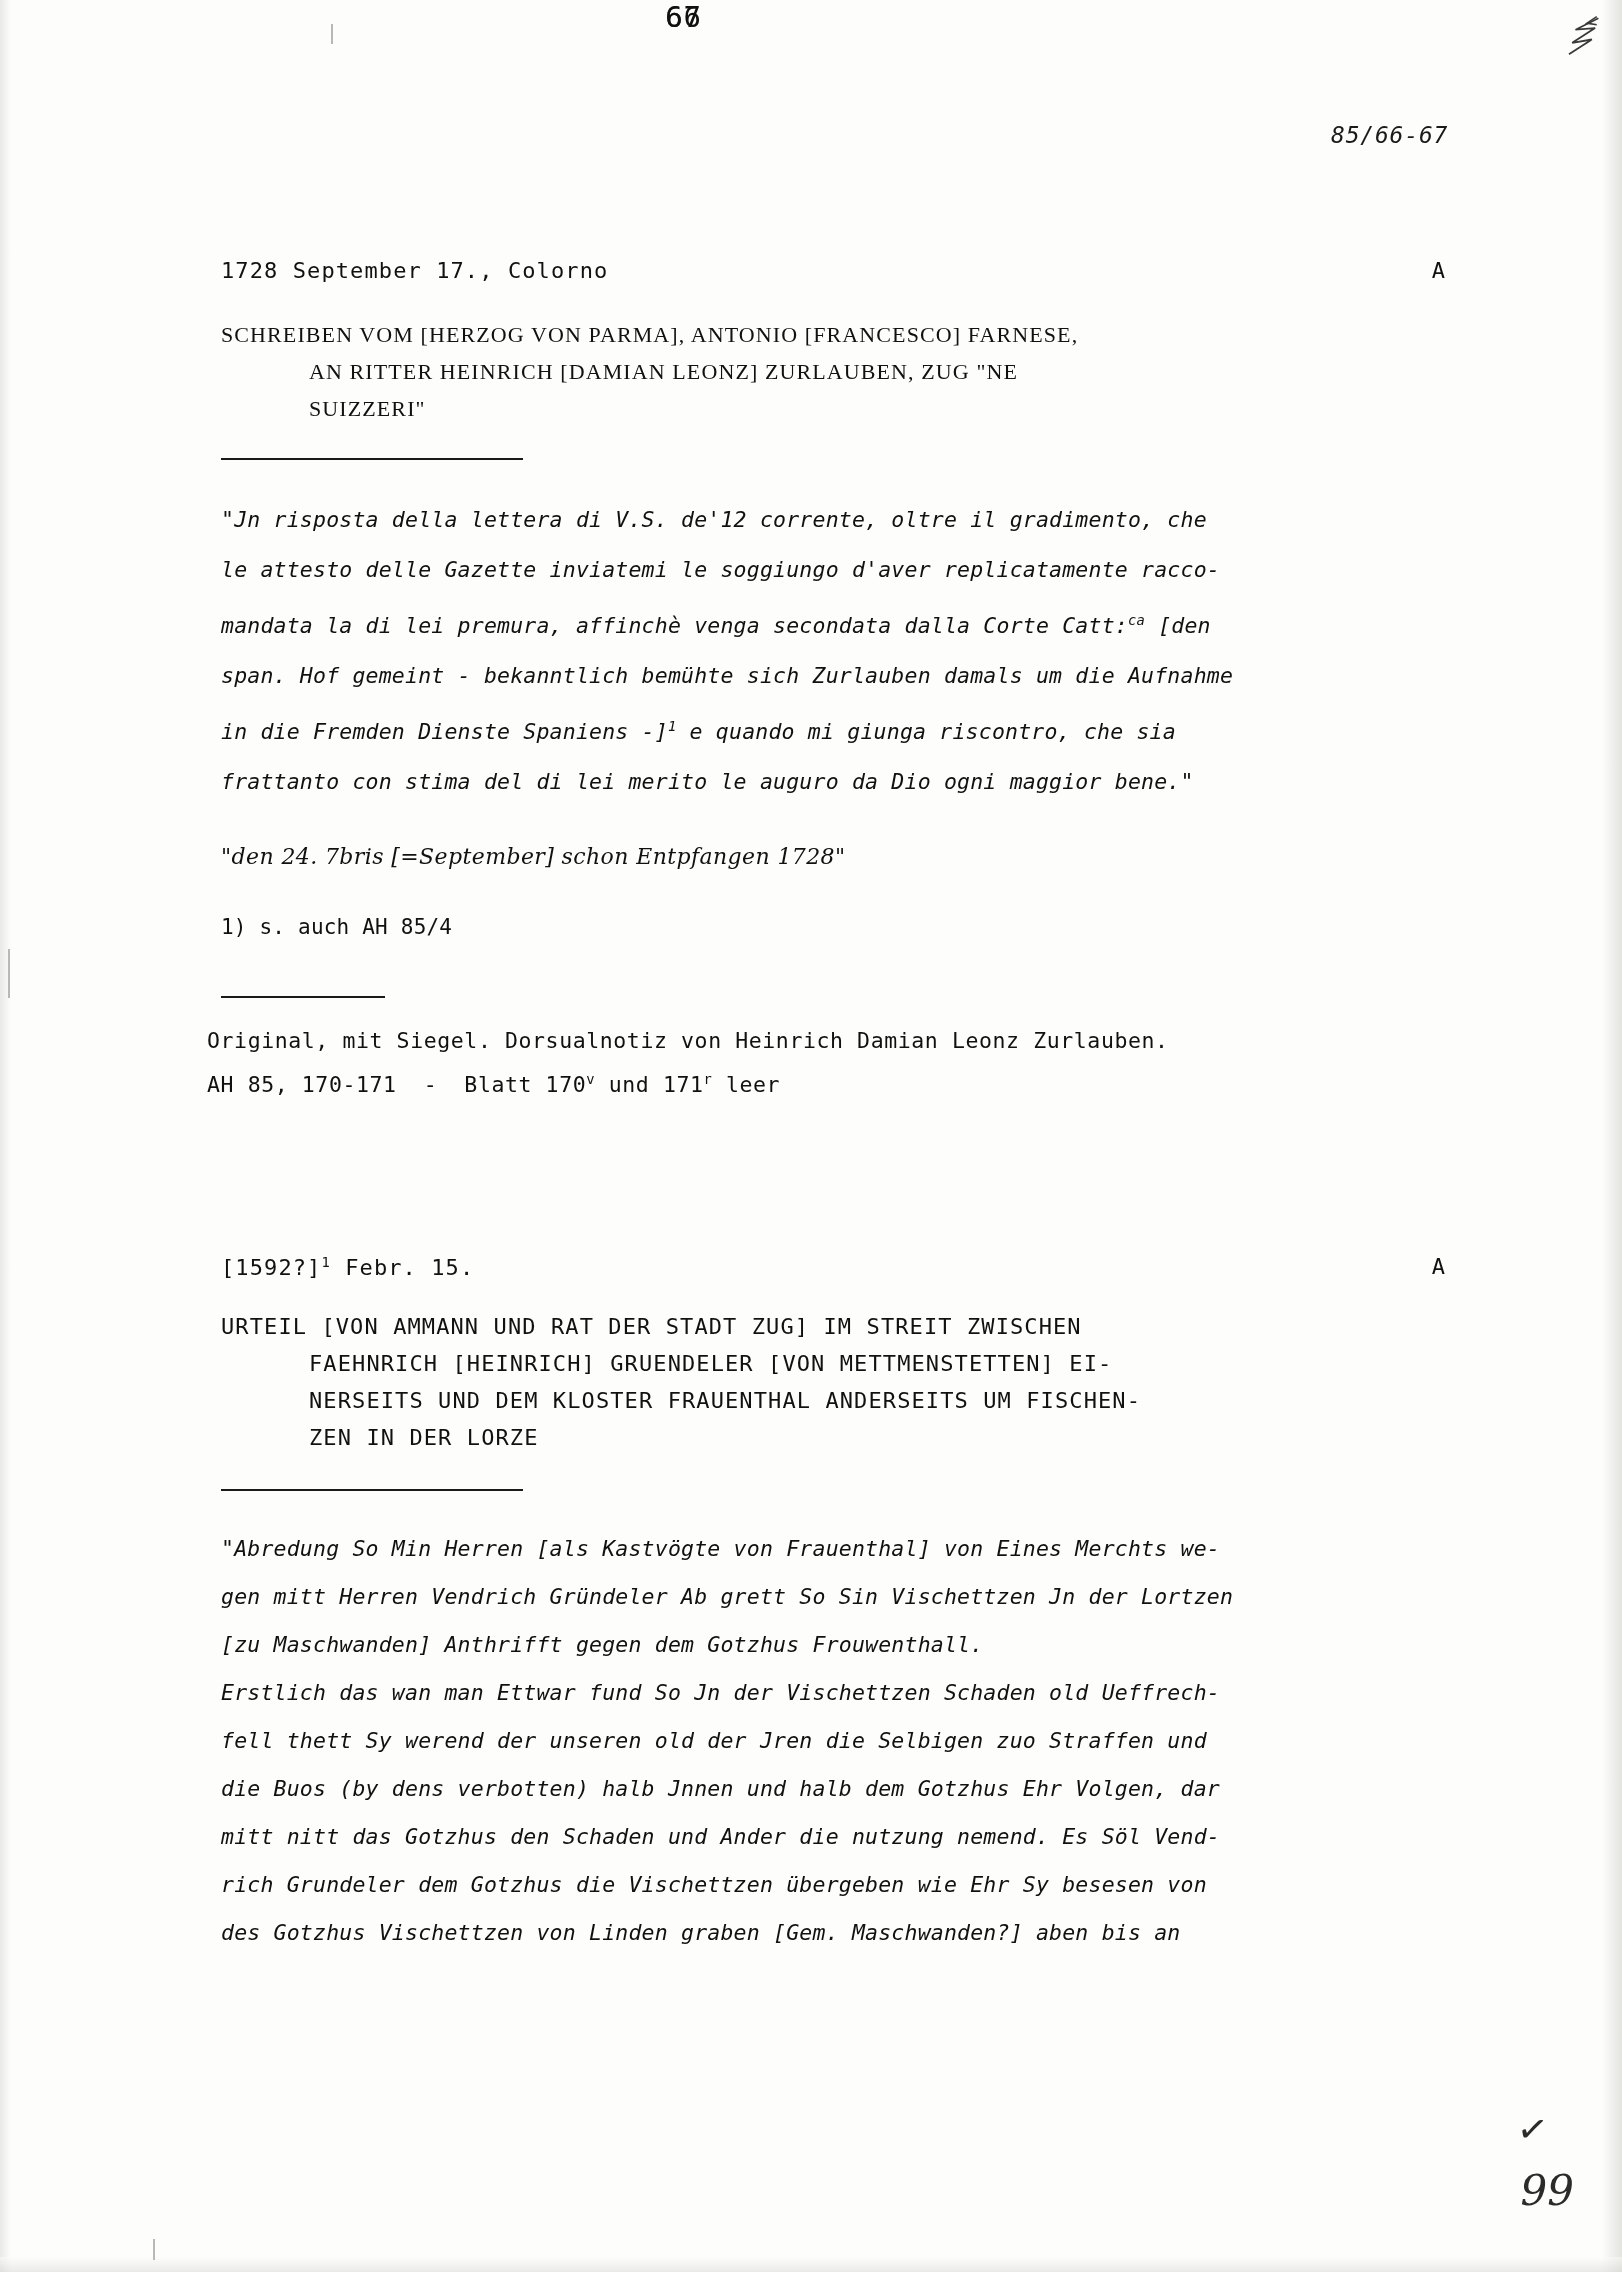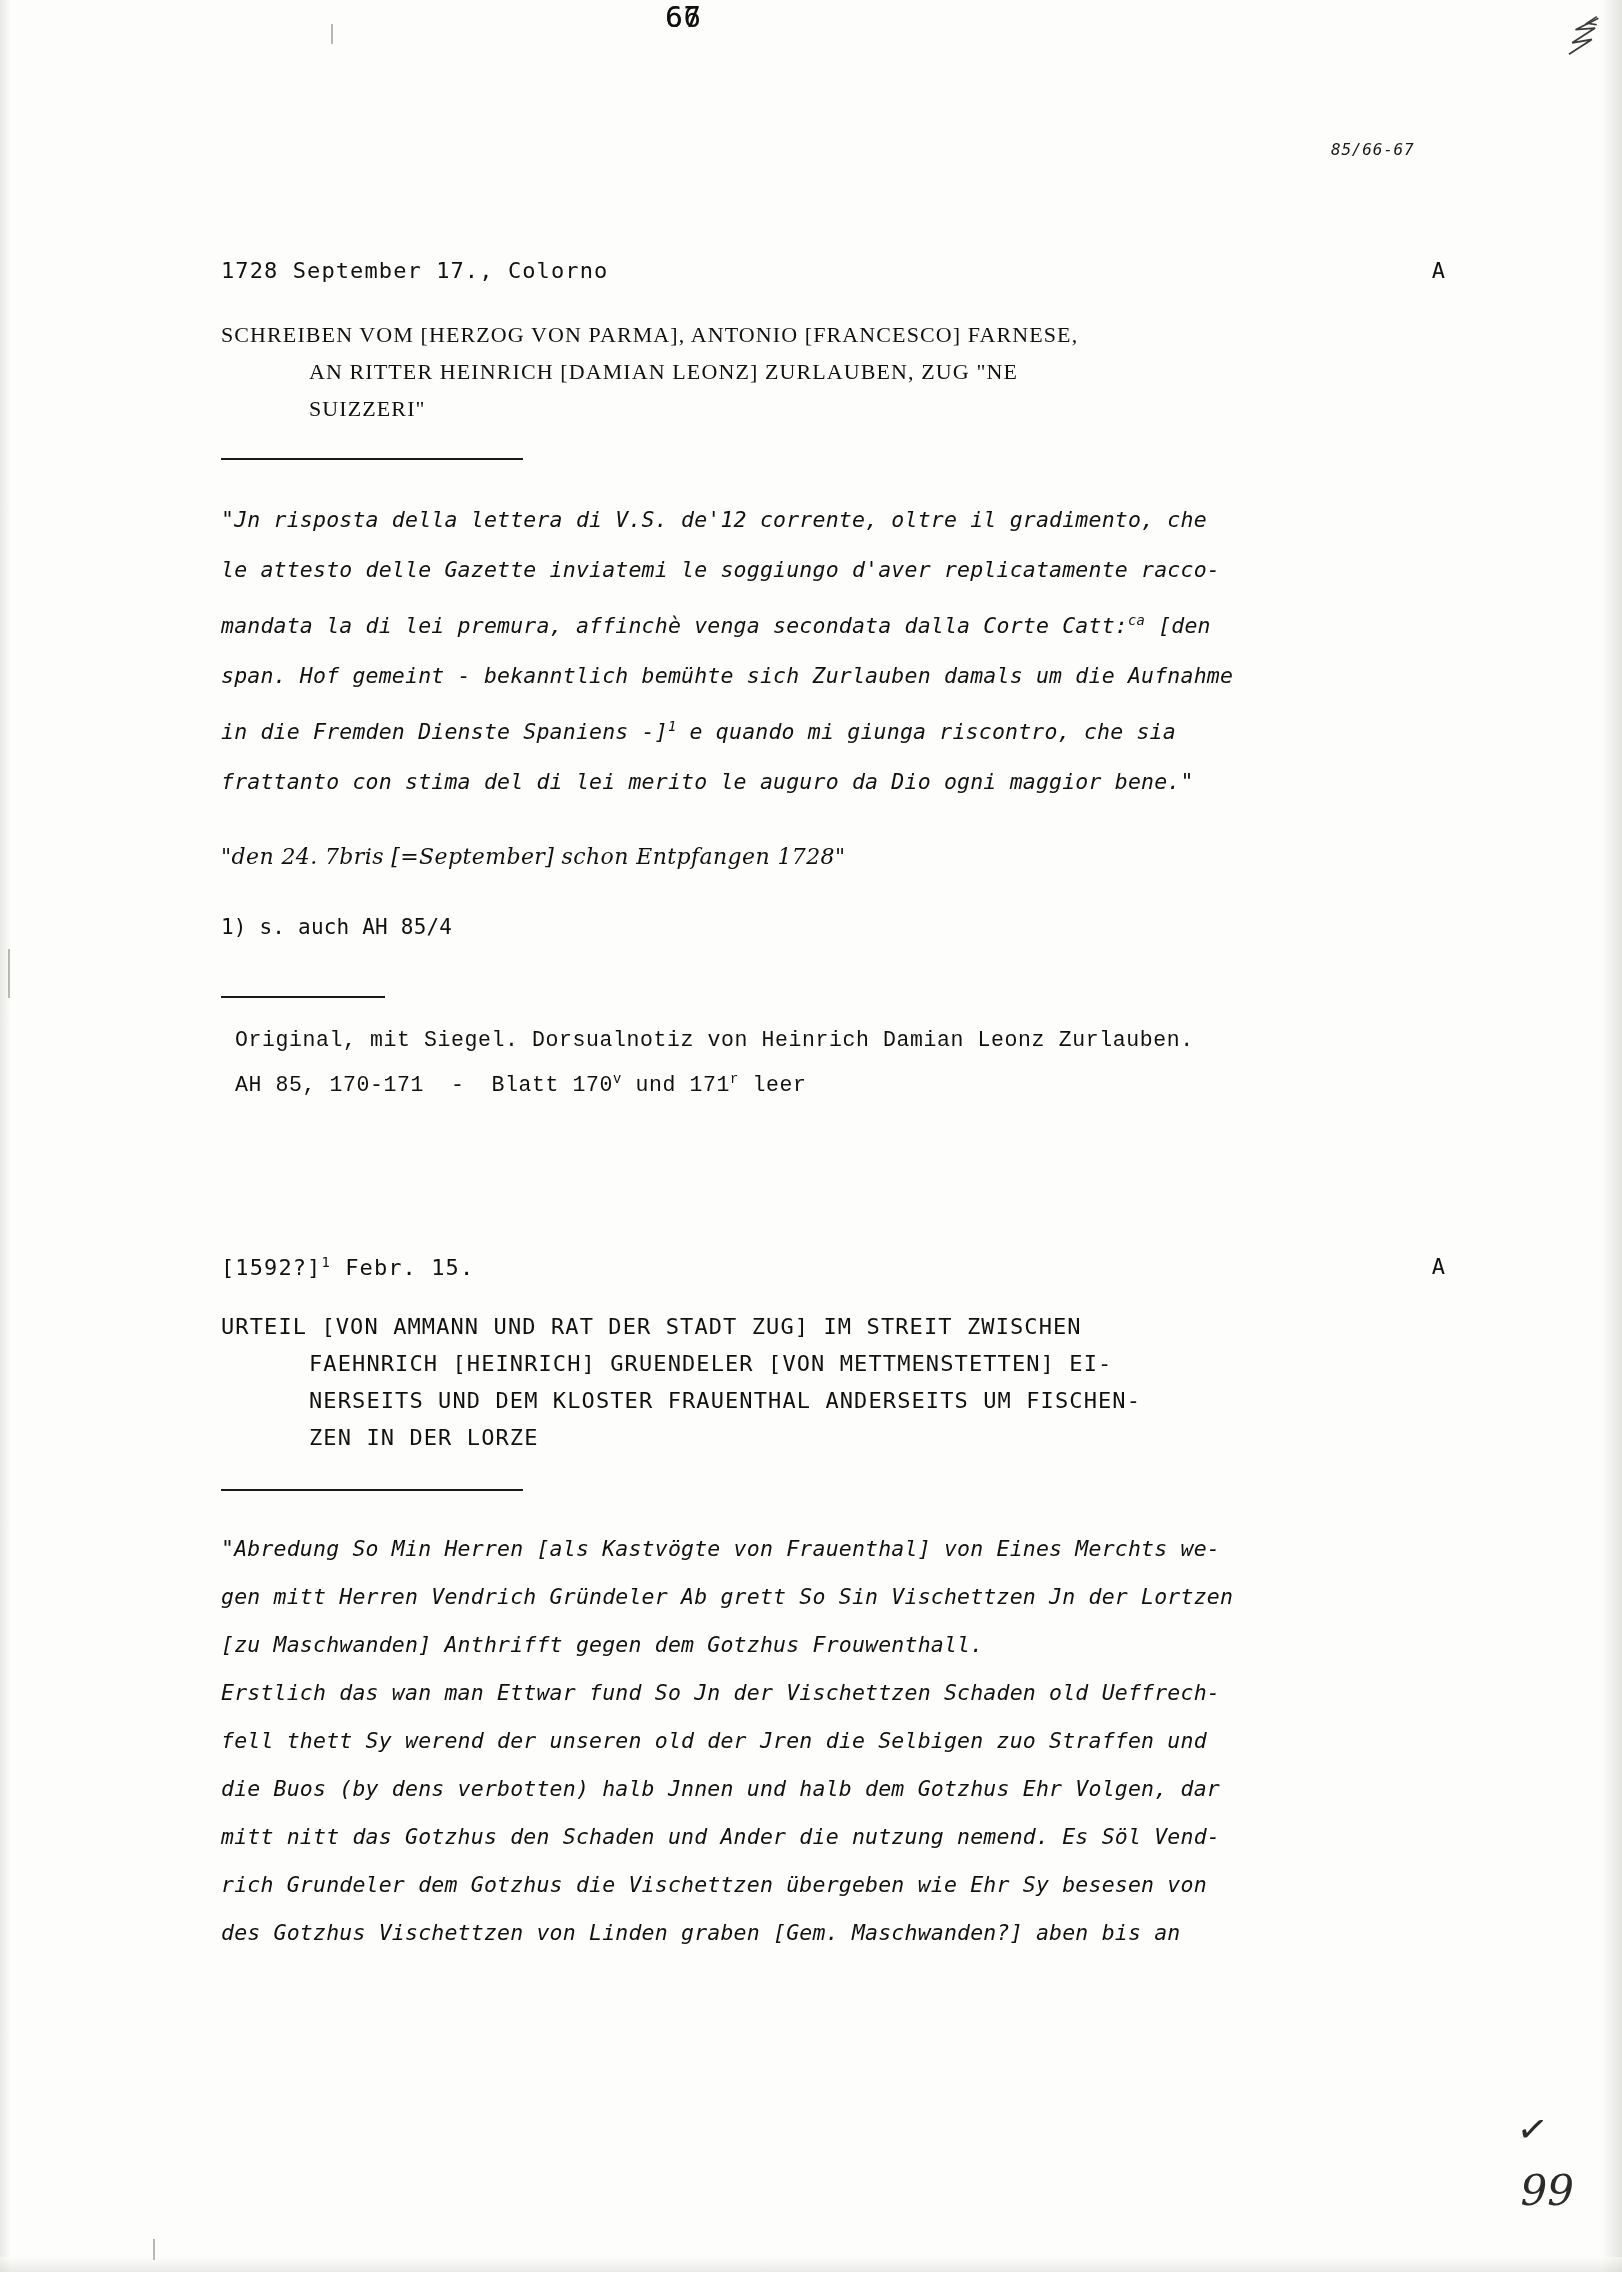--- a/index.html
+++ b/index.html
@@ -69,22 +69,22 @@
 
   
   .mono {
     font-family: "DejaVu Sans Mono", monospace;
     letter-spacing: 0.4px;
   }
 
   .folio {
     position: absolute;
     left: 1331px;
-    top: 140px;
-    font-size: 16px;
+    top: 122px;
+    font-size: 23px;
     font-style: italic;
     letter-spacing: 0.8px;
     color: #1a1a1a;
   }
 
   .docnum {
     position: absolute;
     width: 1367px;
     text-align: center;
     font-size: 29px;
@@ -153,26 +153,25 @@
 
   .footnote {
     position: absolute;
     left: 221px;
     font-size: 21px;
     letter-spacing: 0.2px;
   }
 
   .prov {
     position: absolute;
-    left: 235px;
+    left: 207px;
     width: 1233px;
     font-size: 21.5px;
     line-height: 39px;
     letter-spacing: 0.6px;
-    font-family: Liberation Mono, monospace;
   }
 
   .pencil-check {
     position: absolute;
     right: 75px;
     bottom: 122px;
     font-family: "DejaVu Serif", serif;
     font-size: 37px;
     color: #2b2b2b;
     transform: rotate(8deg);

